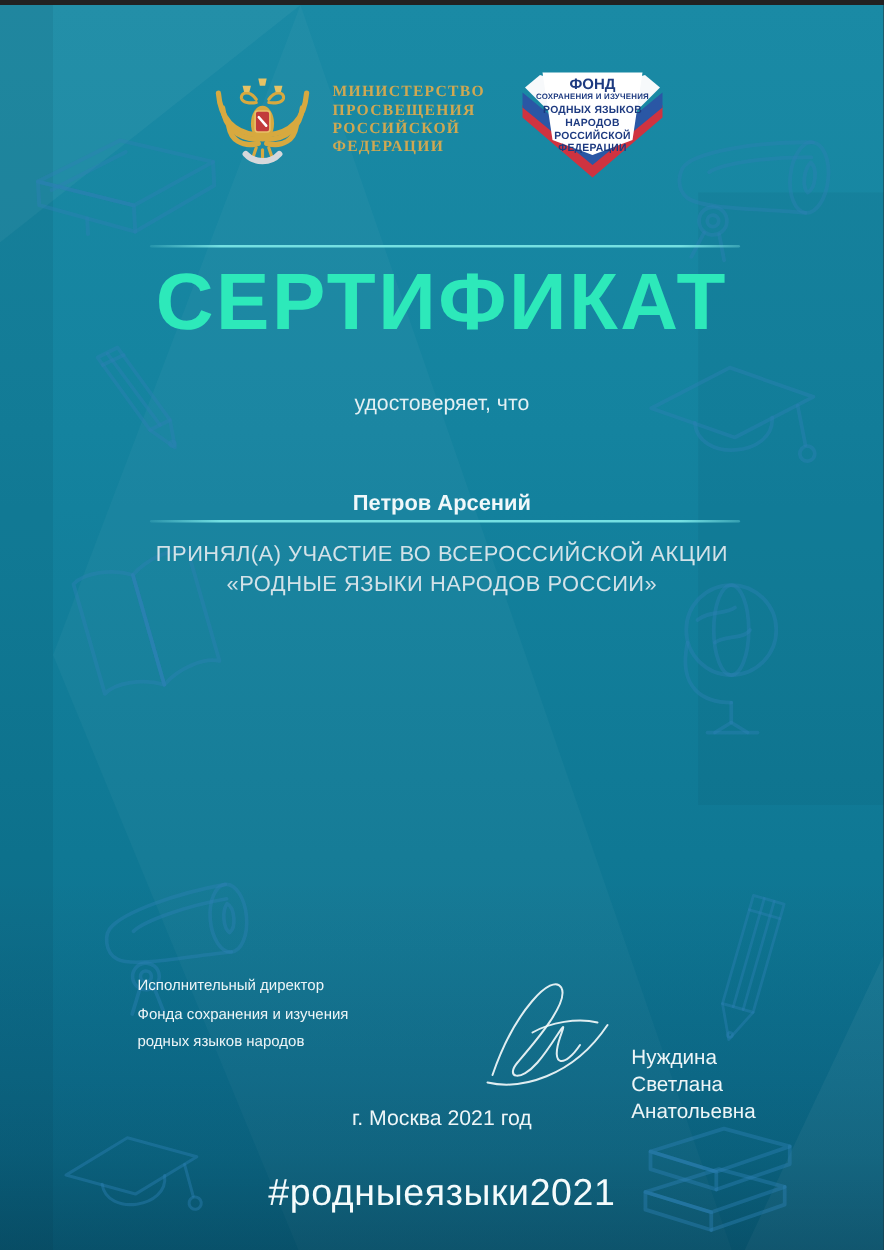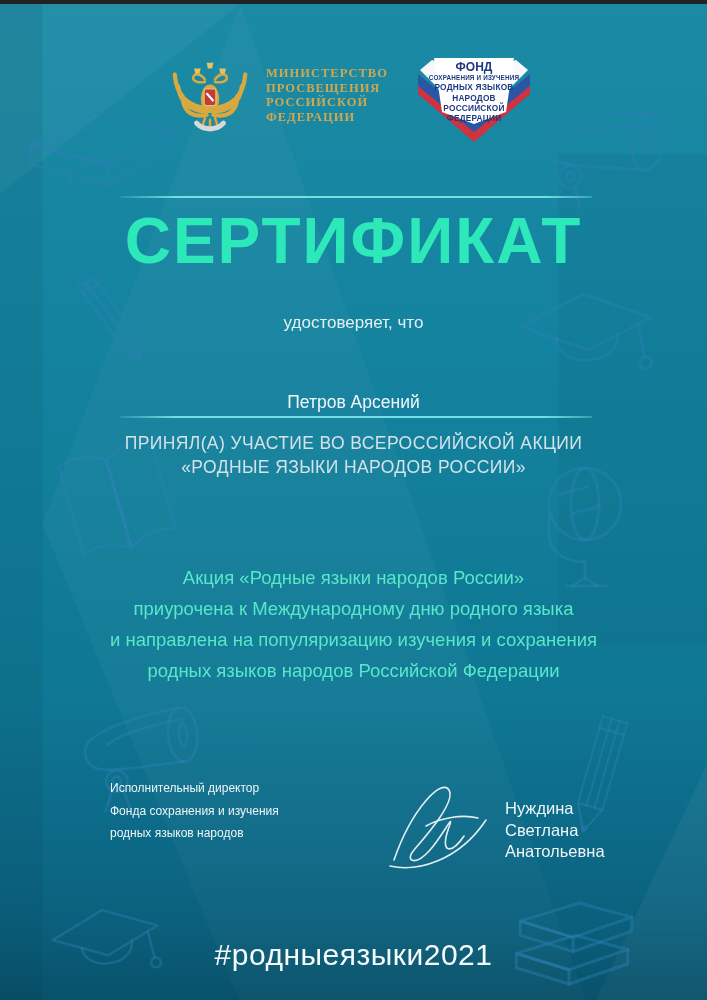--- a/index.html
+++ b/index.html
@@ -33,29 +33,29 @@
   .ft-2,.ft-3,.ft-4,.ft-5{font-size:8.3px;margin-bottom:2px;letter-spacing:0.2px;}
 
   .hline{position:absolute;left:120px;width:472px;height:2px;border-radius:1px;
     background:linear-gradient(90deg,rgba(122,226,227,0.15),#74e0e2 12%,#74e0e2 90%,rgba(122,226,227,0.35));}
   .line-top{top:192px;}
   .line-name{top:412px;}
 
   .ctr{position:absolute;left:0;right:0;text-align:center;}
   .title{top:200px;font-size:64px;font-weight:700;letter-spacing:2px;color:#2de9ba;margin:0;}
   .subtitle{top:309px;font-size:17px;color:#e3f0f3;}
-  .r-name{top:388px;font-size:17.5px;color:#f0f8fa;}
+  .r-name{top:388px;font-size:17.5px;color:#f0f8fa;font-weight:bold;}
   .action1{top:429px;font-size:17.5px;letter-spacing:0.4px;color:#d3e2e8;}
   .action2{top:453px;font-size:17.5px;letter-spacing:0.4px;color:#d3e2e8;}
   .desc{top:558px;font-size:18.5px;line-height:31px;color:#57e7c9;}
 
   .sig-left{position:absolute;left:110px;top:773px;font-size:12px;line-height:22.5px;color:#edf5f7;}
   .sig-script{position:absolute;left:386px;top:770px;width:118px;height:98px;}
   .sig-script path{fill:none;stroke:#f2f8fa;stroke-width:1.6;stroke-linecap:round;opacity:0.92;}
-  .signer{position:absolute;left:505px;top:794px;font-size:16.5px;line-height:21.5px;color:#edf5f7;}
+  .signer{position:absolute;left:505px;top:832px;font-size:16.5px;line-height:21.5px;color:#edf5f7;}
   .place{top:881px;font-size:17px;color:#eef6f8;}
   .hashtag{top:934px;font-size:30px;letter-spacing:0.5px;color:#f4fbfc;}
 </style>
 </head>
 <body>
 
 <div class="cert">
 
   <div class="layer shard-a"></div>
   <div class="layer shard-b"></div>
@@ -216,40 +216,35 @@
   </div>
 
   <div class="hline line-top"></div>
   <h1 class="ctr title">СЕРТИФИКАТ</h1>
   <div class="ctr subtitle">удостоверяет, что</div>
   <div class="ctr r-name">Петров Арсений</div>
   <div class="hline line-name"></div>
   <div class="ctr action1">ПРИНЯЛ(А) УЧАСТИЕ ВО ВСЕРОССИЙСКОЙ АКЦИИ</div>
   <div class="ctr action2">«РОДНЫЕ ЯЗЫКИ НАРОДОВ РОССИИ»</div>
 
-  <div class="ctr desc">
-    <div>Акция «Родные языки народов России»</div>
-    <div>приурочена к Международному дню родного языка</div>
-    <div>и направлена на популяризацию изучения и сохранения</div>
-    <div>родных языков народов Российской Федерации</div>
-  </div>
 
   <div class="sig-left">
     <div>Исполнительный директор</div>
     <div>Фонда сохранения и изучения</div>
     <div>родных языков народов</div>
   </div>
 
   <svg class="sig-script" viewBox="0 0 118 98">
     <path d="M8,86 C26,34 56,4 63,16 C70,28 40,62 28,76 C18,88 30,92 44,76 C58,60 70,34 62,56 C54,80 66,80 78,62"></path>
     <path d="M4,92 C30,98 72,88 100,46"></path>
     <path d="M40,52 C54,44 76,40 92,44"></path>
   </svg>
 
   <div class="signer">
     <div>Нуждина</div>
     <div>Светлана</div>
     <div>Анатольевна</div>
   </div>
 
+  <div class="ctr place">г. Москва 2021 год</div>
   <div class="ctr hashtag">#родныеязыки2021</div>
 
 </div>
 
 </body></html>

